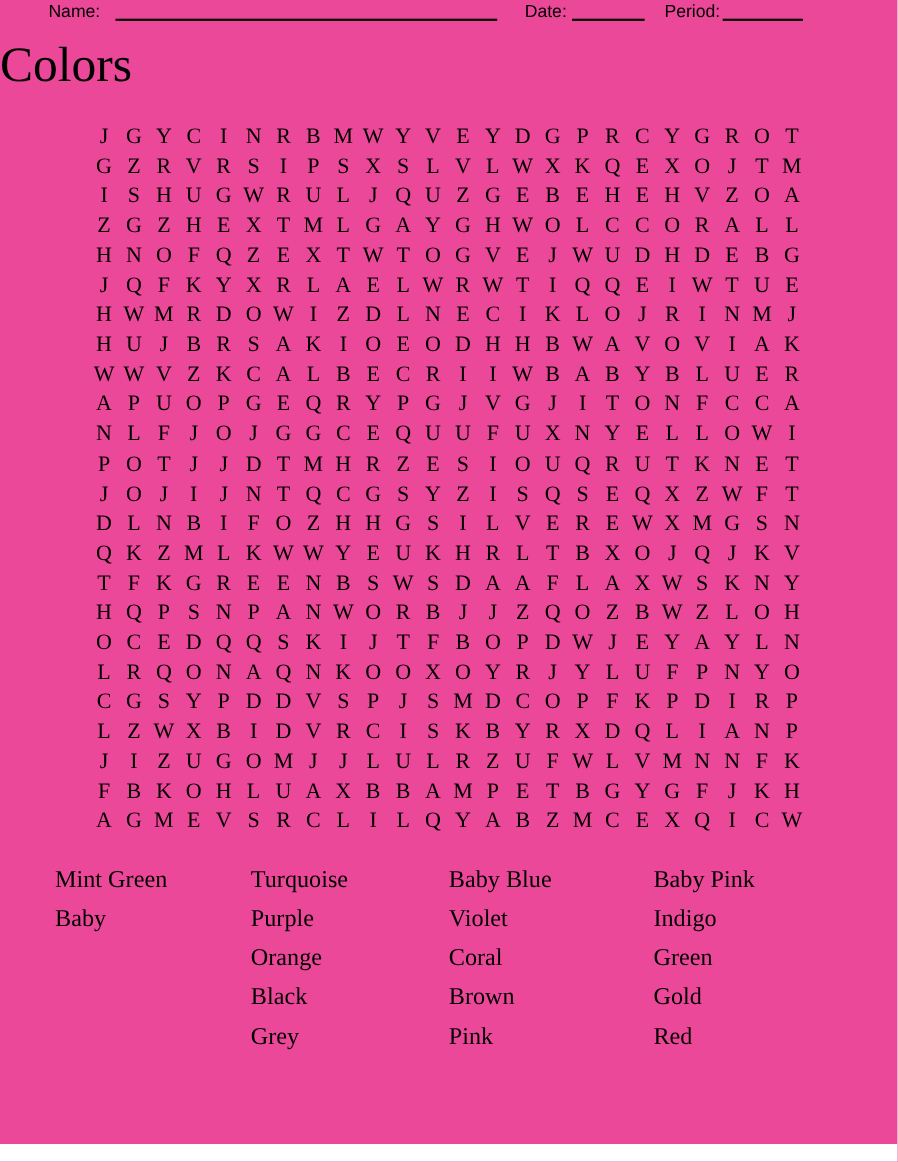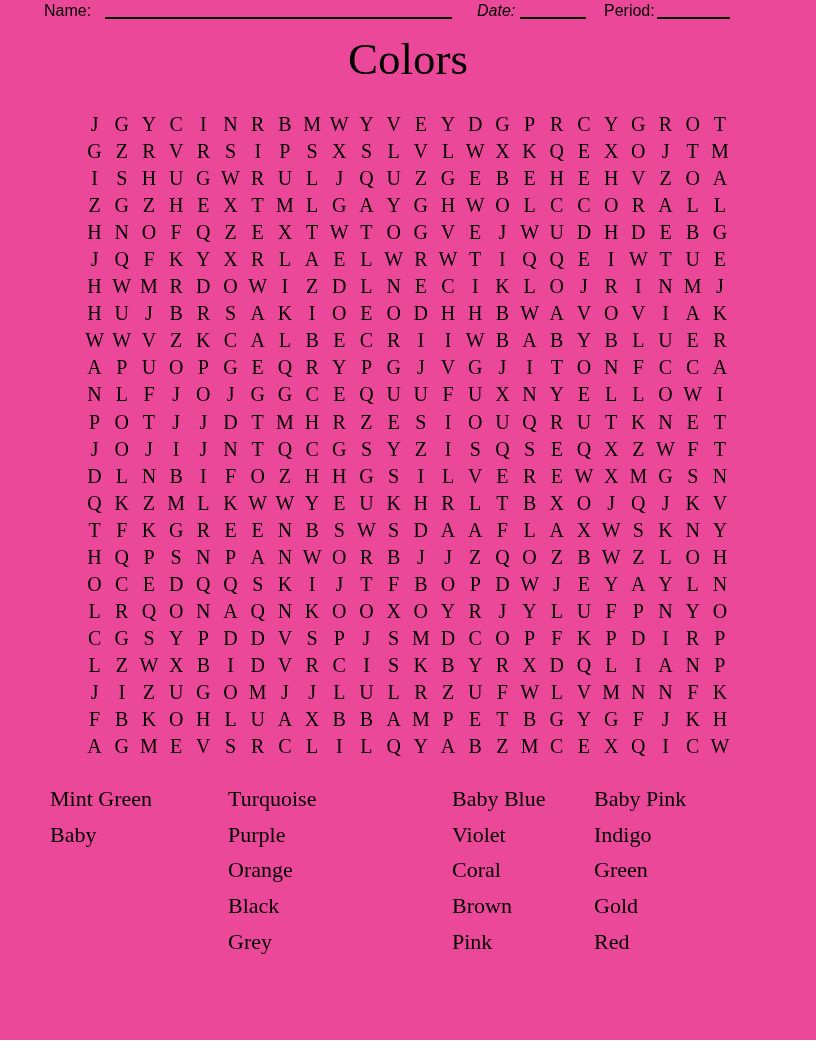--- a/index.html
+++ b/index.html
@@ -23,32 +23,31 @@
     white-space: nowrap;
   }
   .hdr-blank {
     position: absolute;
     top: 2px;
     height: 17px;
     border-bottom: 2px solid #000;
   }
   .name-label   { left: 44px; }
   .name-blank   { left: 105px; width: 347px; }
-  .date-label   { left: 477px; font-style: italic; }
+  .date-label   { left: 477px; }
   .date-blank   { left: 520px; width: 66px; }
   .period-label { left: 604px; }
   .period-blank { left: 657px; width: 73px; }
 
   
   .title {
     position: absolute;
     top: 33px;
     left: 0;
     width: 100%;
-    text-align: center;
     font-family: "Liberation Serif", serif;
     font-size: 45px;
     font-weight: 400;
     color: #000;
   }
 
   
   .grid {
     position: absolute;
     left: 81px;
@@ -75,21 +74,21 @@
     left: 50px;
     top: 781px;
     width: 716px;
   }
   .word-col {
     position: absolute;
     top: 0;
   }
   .word-col:nth-child(1) { left: 0; }
   .word-col:nth-child(2) { left: 178px; }
-  .word-col:nth-child(3) { left: 358px; margin-left: 44px; }
+  .word-col:nth-child(3) { left: 358px; }
   .word-col:nth-child(4) { left: 544px; }
   .word {
     font-family: "Liberation Serif", serif;
     font-size: 22px;
     color: #000;
     line-height: 35.7px;
     white-space: nowrap;
   }
 </style>
 </head>

